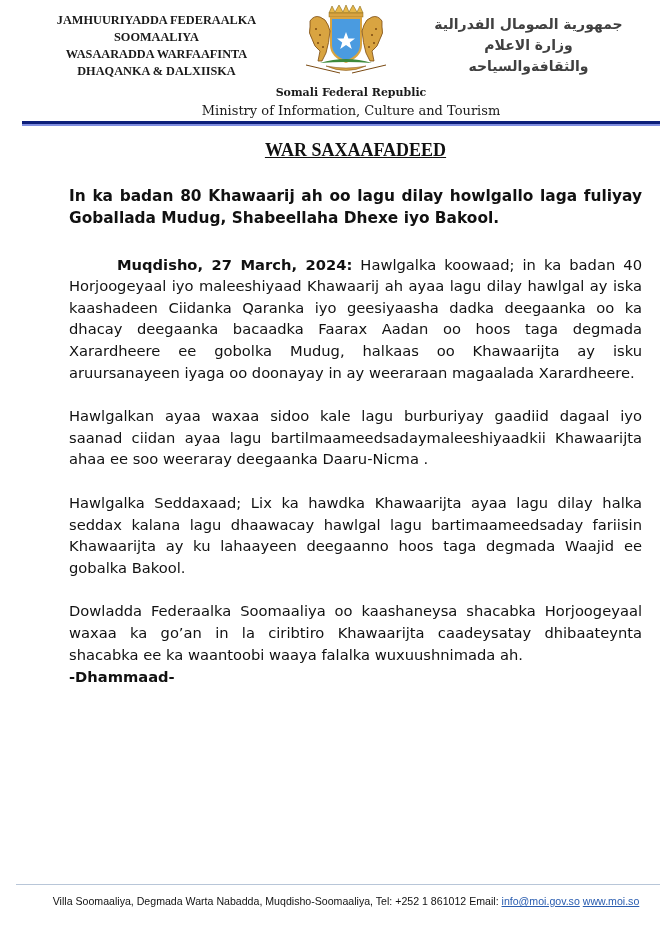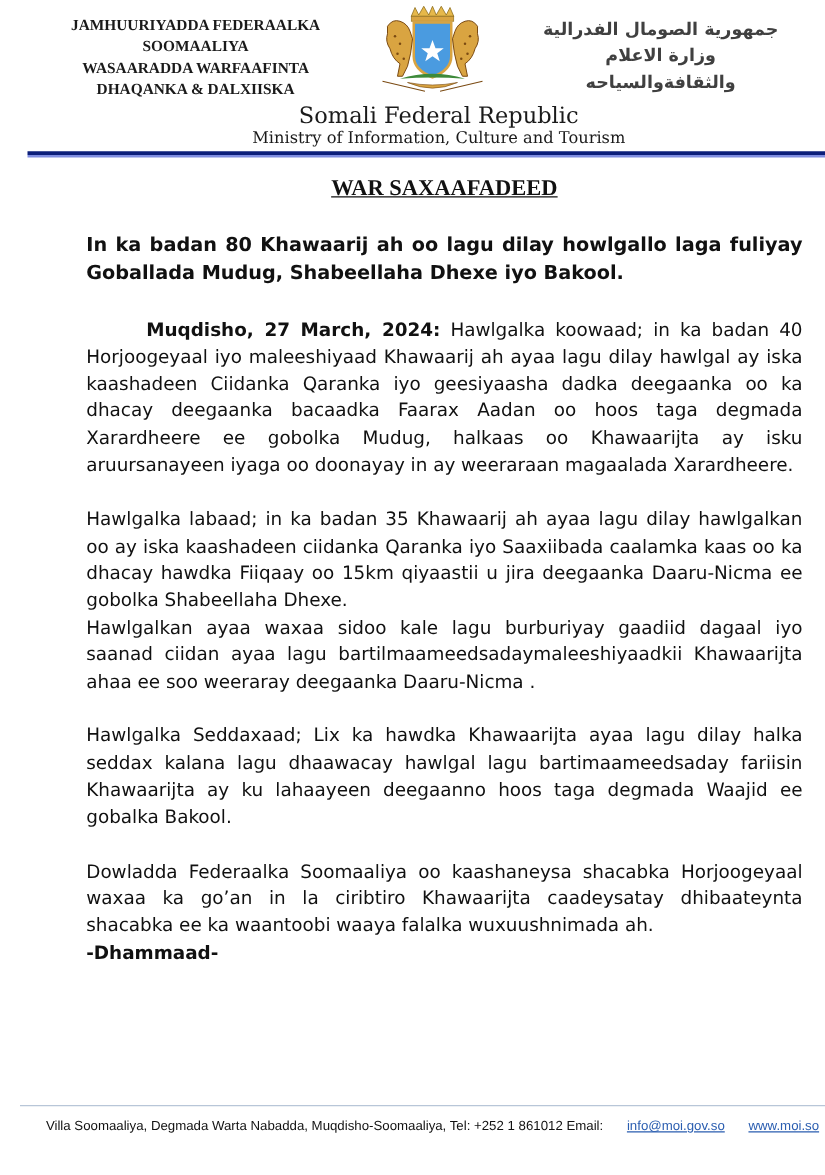--- a/index.html
+++ b/index.html
@@ -8,40 +8,40 @@
 
     
     .hdr-left { position: absolute; left: 18px; top: 12px; width: 245px; text-align: center;
       font-family: "Liberation Serif", serif; font-weight: bold; font-size: 12.3px; line-height: 17px; color: #1a1a1a; }
     .hdr-left div { white-space: nowrap; }
     .crest { position: absolute; left: 280px; top: 3px; width: 100px; height: 74px; }
     .hdr-right { position: absolute; left: 400px; top: 14px; width: 225px; text-align: center;
       font-family: "DejaVu Sans", sans-serif; font-weight: bold; font-size: 14px; line-height: 21px; color: #404040; direction: rtl; }
     .hdr-center { position: absolute; left: 150px; top: 84px; width: 370px; text-align: center;
       font-family: "DejaVu Serif", serif; color: #1a1a1a; }
-    .hdr-center .rep { font-weight: normal; font-size: 18px; line-height: 18px; }
+    .hdr-center .rep { font-weight: bold; font-size: 11px; line-height: 18px; }
     .hdr-center .min { font-size: 13px; line-height: 18px; white-space: nowrap; }
     .hdr-line { position: absolute; left: 6px; top: 121px; width: 648px; height: 5px;
       background: linear-gradient(#0c1f7a 0 55%, #7f8de0 55% 100%); }
 
     
     .content { position: absolute; left: 53px; top: 140px; width: 573px;
       font-family: "DejaVu Sans", sans-serif; font-size: 14.7px; line-height: 21.6px; color: #111; }
     .title { text-align: center; font-weight: bold; text-decoration: underline; font-size: 18px; margin: 0 0 23px 0; font-family: Liberation Serif, serif; }
     .headline { font-weight: bold; font-size: 15.4px; line-height: 22px; text-align: justify; margin: 0 0 25px 0; }
     .para { text-align: justify; margin: 0 0 22px 0; }
     .para.tight { margin-bottom: 0; }
     .lead { font-weight: bold; margin-left: 48px; }
     .closing { text-align: left; font-weight: bold; margin-top: 1px; }
 
     
     .ftr-line { position: absolute; left: 0; top: 884px; width: 660px; height: 1px; background: #b8c6d8; }
     .ftr { position: absolute; left: 0; top: 895px; width: 660px; text-align: center;
       font-family: "Liberation Sans", sans-serif; font-size: 10.6px; color: #111; white-space: nowrap; }
-    .ftr a { color: #2a5db0; text-decoration: underline; margin-left: 16px; }
+    .ftr a { color: #2a5db0; text-decoration: underline; }
   </style>
 </head>
 <body>
 
 <div class="page">
 
   <div class="hdr-left">
     <div>JAMHUURIYADDA FEDERAALKA</div>
     <div>SOOMAALIYA</div>
     <div>WASAARADDA WARFAAFINTA</div>
@@ -90,21 +90,20 @@
   </div>
 
   <div class="hdr-line"></div>
 
   <div class="content">
     <div class="title">WAR SAXAAFADEED</div>
     <div class="headline">In ka badan 80 Khawaarij ah oo lagu dilay howlgallo laga fuliyay  Goballada Mudug, Shabeellaha Dhexe iyo Bakool.</div>
 
     <div class="para"><span class="lead">Muqdisho, 27 March, 2024:</span><span> Hawlgalka koowaad; in ka badan 40 Horjoogeyaal iyo maleeshiyaad Khawaarij ah ayaa lagu dilay hawlgal ay iska kaashadeen Ciidanka Qaranka iyo geesiyaasha dadka deegaanka oo ka dhacay deegaanka bacaadka Faarax Aadan oo hoos taga degmada Xarardheere ee gobolka Mudug, halkaas oo Khawaarijta ay isku aruursanayeen iyaga oo doonayay in ay weeraraan magaalada Xarardheere.</span></div>
 
-    <div class="para tight">Hawlgalka labaad; in ka badan 35 Khawaarij ah ayaa lagu dilay hawlgalkan oo ay iska kaashadeen ciidanka Qaranka iyo Saaxiibada caalamka kaas oo ka dhacay hawdka Fiiqaay oo 15km qiyaastii u jira deegaanka Daaru-Nicma ee gobolka Shabeellaha Dhexe.</div>
     <div class="para">Hawlgalkan ayaa waxaa sidoo kale lagu burburiyay gaadiid dagaal iyo saanad ciidan ayaa lagu bartilmaameedsadaymaleeshiyaadkii Khawaarijta ahaa ee soo weeraray deegaanka Daaru-Nicma .</div>
     <div class="para">Hawlgalka Seddaxaad; Lix ka hawdka Khawaarijta ayaa lagu dilay halka seddax kalana lagu dhaawacay hawlgal lagu bartimaameedsaday fariisin Khawaarijta ay ku lahaayeen deegaanno hoos taga degmada Waajid ee gobalka Bakool.</div>
     <div class="para tight">Dowladda Federaalka Soomaaliya oo kaashaneysa shacabka Horjoogeyaal waxaa ka go’an in la ciribtiro Khawaarijta caadeysatay dhibaateynta shacabka ee ka waantoobi waaya falalka wuxuushnimada ah.</div>
 
     <div class="closing">-Dhammaad-</div>
   </div>
 
   <div class="ftr-line"></div>
   <div class="ftr">
     <span>Villa Soomaaliya, Degmada Warta Nabadda, Muqdisho-Soomaaliya, Tel: +252 1 861012 Email: </span><a>info@moi.gov.so</a> <a>www.moi.so</a>

